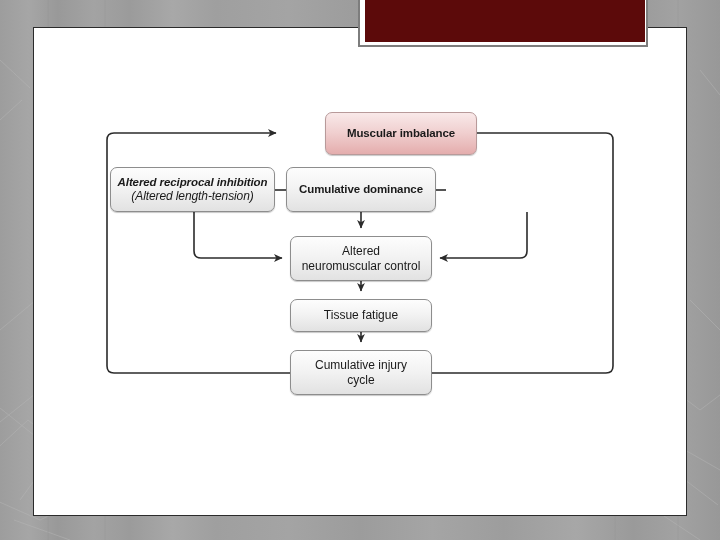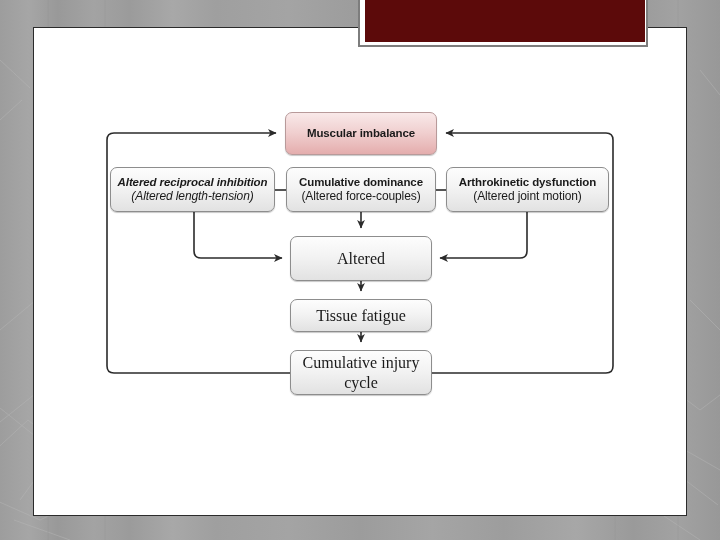--- a/index.html
+++ b/index.html
@@ -56,24 +56,25 @@
     color:#1a1a1a;
     box-shadow:0 1px 1px rgba(0,0,0,.22);
     line-height:1.22;
   }
   .node.gray{
     background:linear-gradient(180deg,#fdfdfd 0%,#f3f3f3 45%,#e2e2e2 100%);
   }
   .node.pink{
     background:linear-gradient(180deg,#f9e9e9 0%,#f0cfcf 48%,#e4adad 100%);
     border-color:#b89a9a;
+    margin-left:40px;
   }
   .ln-bold{font-weight:bold;font-size:11.5px;letter-spacing:-.1px;}
   .ln-reg{font-weight:normal;font-size:12px;letter-spacing:-.1px;}
-  .ln-plain{font-weight:normal;font-size:16px;font-family:Liberation Serif, serif;}
+  .ln-plain{font-weight:normal;font-size:12px;}
 
   
   #n-muscular{left:285px;top:112px;width:152px;height:43px;}
   #n-ari     {left:110px;top:167px;width:165px;height:45px;font-style:italic;}
   #n-syn     {left:286px;top:167px;width:150px;height:45px;}
   #n-arth    {left:446px;top:167px;width:163px;height:45px;}
   #n-anc     {left:290px;top:236px;width:142px;height:45px;}
   #n-tf      {left:290px;top:299px;width:142px;height:33px;}
   #n-cic     {left:290px;top:350px;width:142px;height:45px;}
 </style>
@@ -149,30 +150,26 @@
       <span class="ln-bold">Muscular imbalance</span>
     </div>
 
     <div class="node gray" id="n-ari">
       <span class="ln-bold">Altered reciprocal inhibition</span>
       <span class="ln-reg">(Altered length-tension)</span>
     </div>
 
     <div class="node gray" id="n-syn">
       <span class="ln-bold">Cumulative dominance</span>
-      <span class="ln-reg">(Altered force-couples)</span>
     </div>
 
-    <div class="node gray" id="n-arth">
-      <span class="ln-bold">Arthrokinetic dysfunction</span>
-      <span class="ln-reg">(Altered joint motion)</span>
-    </div>
 
     <div class="node gray" id="n-anc">
       <span class="ln-plain">Altered</span>
+      <span class="ln-plain">neuromuscular control</span>
     </div>
 
     <div class="node gray" id="n-cic">
       <span class="ln-plain">Cumulative injury</span>
       <span class="ln-plain">cycle</span>
     </div>
 
     <div class="node gray" id="n-tf">
       <span class="ln-plain">Tissue fatigue</span>
     </div>

